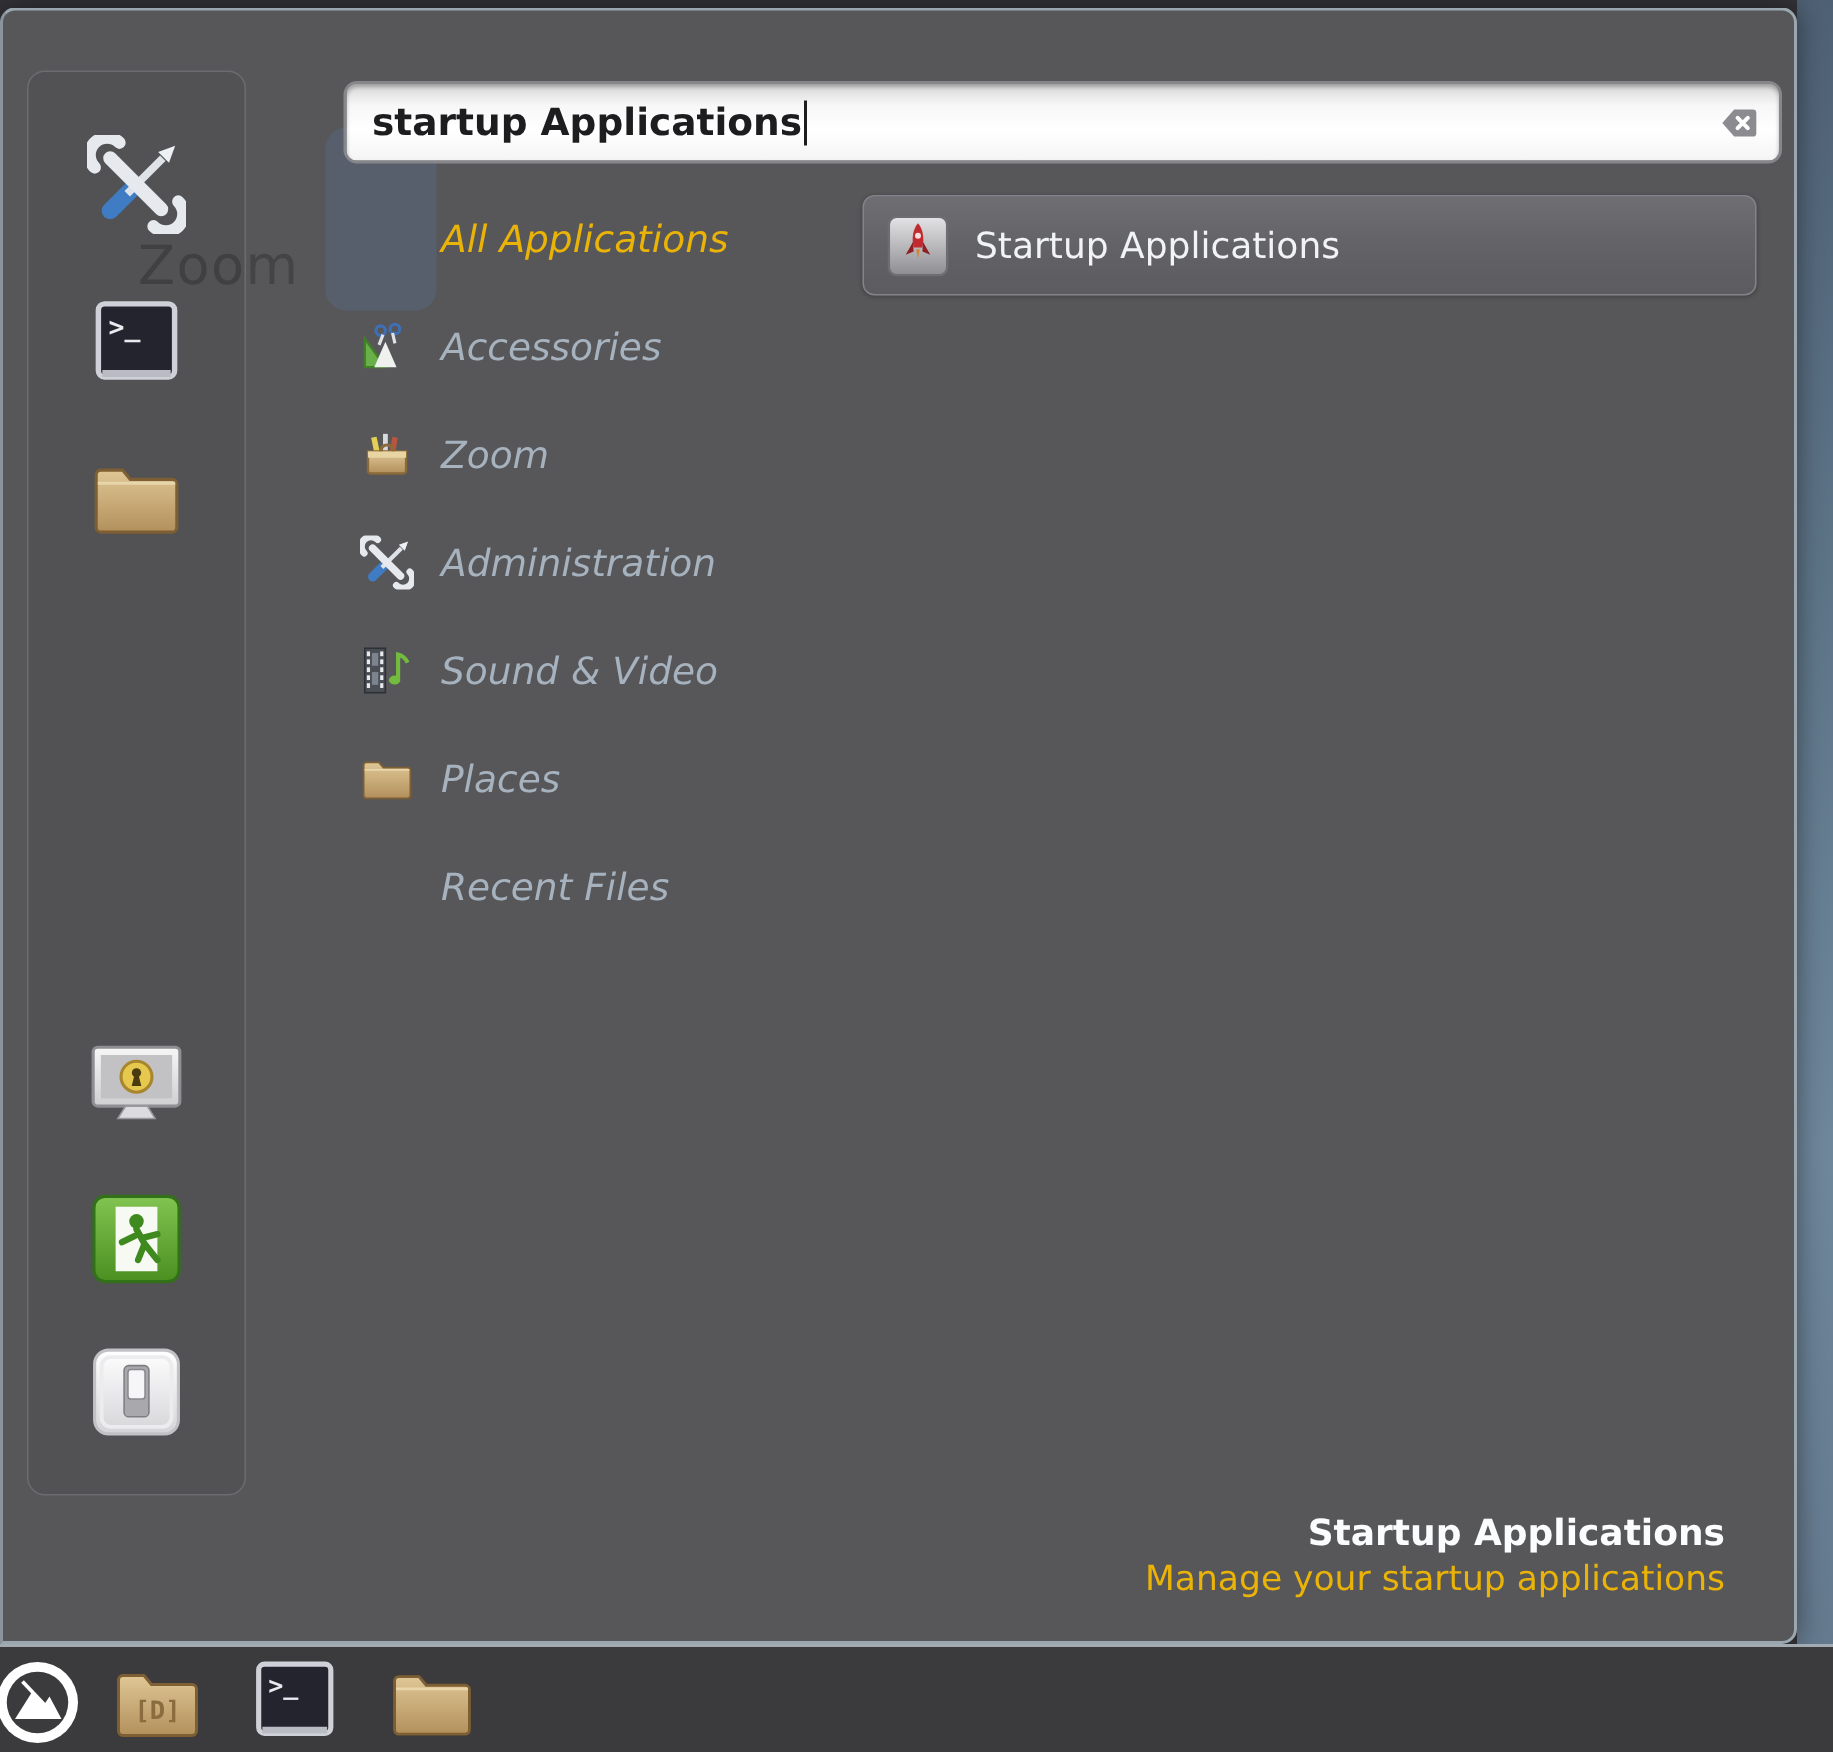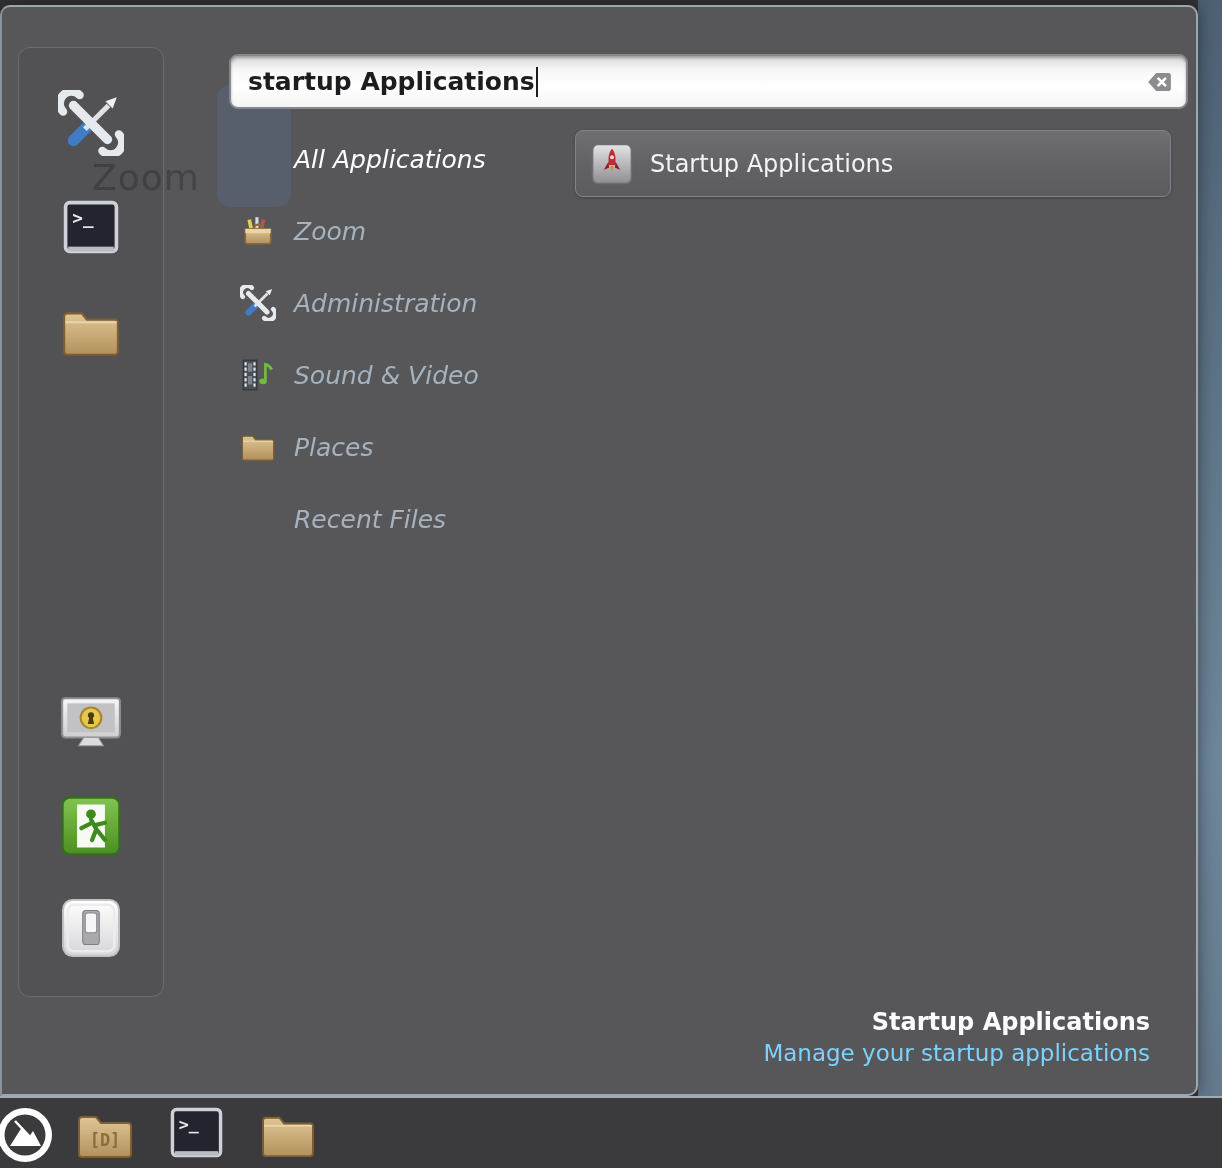--- a/index.html
+++ b/index.html
@@ -42,34 +42,34 @@
   .search-text { font-size:25px; font-weight:bold; color:#1d1d1f; white-space:pre; }
   .caret { display:inline-block; width:2px; height:30px; background:#1d1d1f;
     vertical-align:-6px; margin-left:1px; }
   .search-clear { margin-left:auto; width:34px; height:24px; cursor:pointer; flex:none; }
 
   
   .category-list { position:absolute; left:238px; top:116px; width:330px; }
   .category-row { display:flex; align-items:center; height:72px; cursor:pointer; }
   .cat-icon { width:38px; height:34px; flex:none; display:flex; align-items:center; }
   .cat-label { margin-left:16px; font-style:italic; font-size:25px; color:#a6b2be; }
-  .category-row.first .cat-label { color:#ffffff; }
+  .category-row.first .cat-label { color:#eab308; }
 
   
   .result-row { position:absolute; left:573px; top:123px; width:596px; height:67px;
     border-radius:8px; border:1px solid #82828a;
     background:linear-gradient(180deg,#6f6f73 0%,#626266 55%,#5c5c60 100%);
     display:flex; align-items:center; padding-left:15px; cursor:pointer;
     box-shadow:0 1px 3px rgba(0,0,0,.25); }
   .result-label { margin-left:17px; font-size:24px; color:#f1f3f5; }
 
   
   .selection-info { position:absolute; right:46px; top:1000px; text-align:right; }
   .selection-title { font-size:24px; font-weight:bold; color:#fbfcfd; line-height:31px; }
-  .selection-desc  { font-size:23px; color:#7dd3fc; line-height:30px; }
+  .selection-desc  { font-size:23px; color:#eab308; line-height:30px; }
 
   
   .taskbar { position:absolute; left:0; top:1096px; width:1222px; height:72px;
     background:#3b3b3e; border-top:2px solid #a3abb2; }
   .tb-icon { position:absolute; cursor:pointer; }
   .tb-logo     { left:-4px; top:8px; }
   .tb-folder-d { left:74px;  top:12px; }
   .tb-terminal { left:170px; top:9px; }
   .tb-folder   { left:258px; top:13px; }
 
@@ -185,20 +185,32 @@
       </span>
     </div>
 
     <div class="category-list">
 
       <div class="category-row first">
         <span class="cat-icon"></span>
         <span class="cat-label">All Applications</span>
       </div>
 
+      <div class="category-row">
+        <span class="cat-icon">
+          <svg width="36" height="36" viewBox="0 0 34 34">
+            <polygon points="3,30 3,12 16,30" fill="#69b04a" stroke="#417f2a" stroke-width="1.5"></polygon>
+            <polygon points="9,30 16,14 23,30" fill="#eef1ee"></polygon>
+            <circle cx="13" cy="7" r="3" fill="none" stroke="#3f6fb5" stroke-width="2"></circle>
+            <circle cx="22" cy="6" r="3" fill="none" stroke="#3f6fb5" stroke-width="2"></circle>
+            <path d="M14.5 9.5 L12 16 M20.5 8.5 L22 15" stroke="#dfe3e8" stroke-width="2"></path>
+          </svg>
+        </span>
+        <span class="cat-label">Accessories</span>
+      </div>
 
 
       <div class="category-row">
         <span class="cat-icon">
           <svg width="36" height="36" viewBox="0 0 34 34">
             <rect x="8" y="6" width="3.5" height="11" fill="#e3cf56" transform="rotate(-12 10 11)"></rect>
             <rect x="14.5" y="4" width="3" height="13" fill="#d8dadd"></rect>
             <rect x="19.5" y="6" width="3.5" height="11" fill="#b8553f" transform="rotate(10 21 11)"></rect>
             <path d="M5 15 h24 v12 a2 2 0 0 1 -2 2 h-20 a2 2 0 0 1 -2 -2 z" fill="url(#gFolder)" stroke="#8a6a38" stroke-width="1.5"></path>
             <rect x="5" y="15" width="24" height="4" fill="#e9d4a4"></rect>

